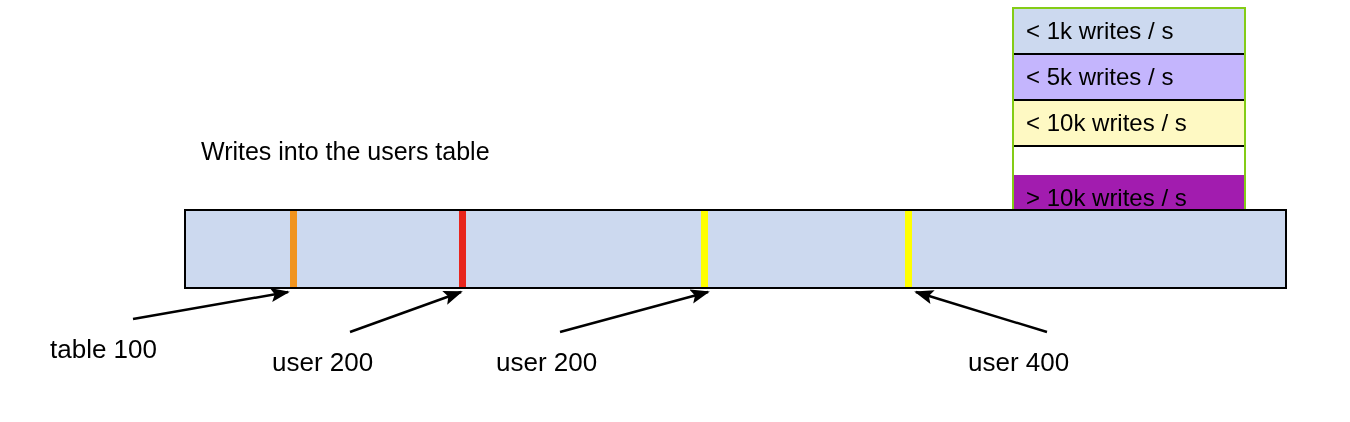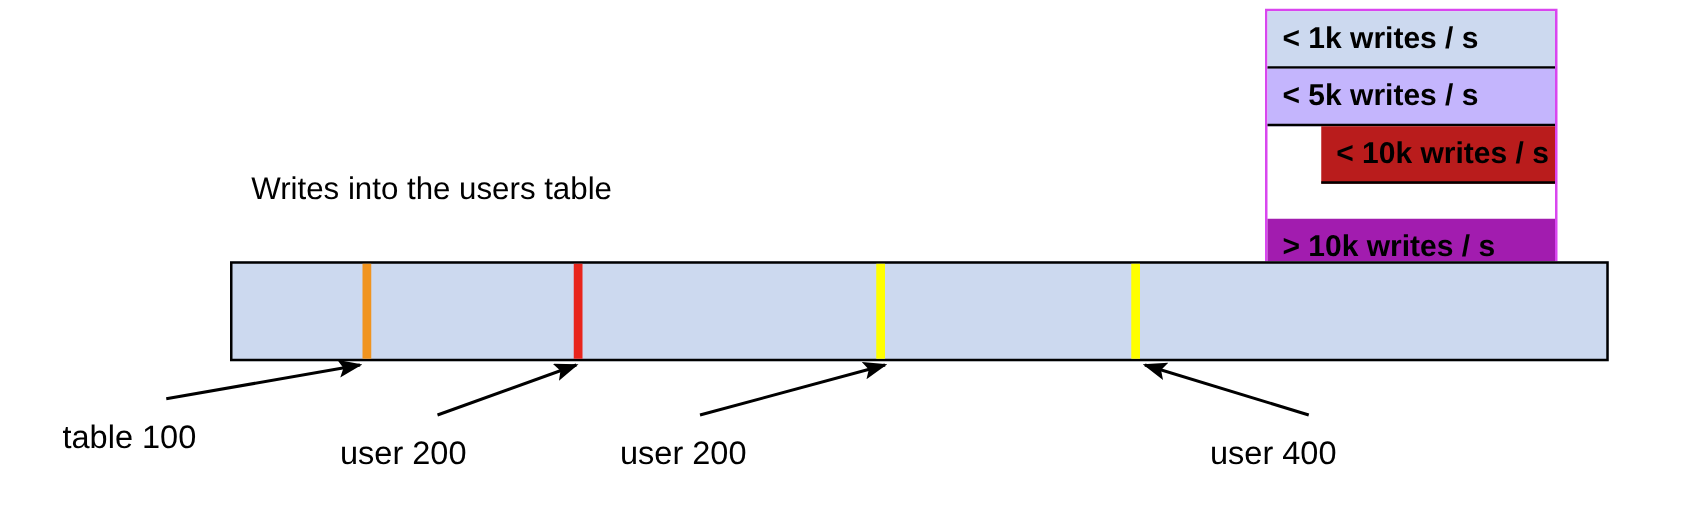--- a/index.html
+++ b/index.html
@@ -23,23 +23,22 @@
     width: 1350px;
     height: 422px;
   }
 
   
   .legend {
     position: absolute;
     left: 1012px;
     top: 7px;
     width: 234px;
-    border: 2px solid #d946ef;
+    border: 2px solid #84cc16;
     box-sizing: border-box;
-    font-weight: bold;
   }
   .legend-row {
     height: 46px;
     box-sizing: border-box;
     border-bottom: 2px solid #000000;
     display: flex;
     align-items: center;
     padding-left: 12px;
   }
   .legend-row:last-child {
@@ -103,21 +102,21 @@
 
 <div id="stage">
 
   <div class="legend" id="legend">
       <div class="legend-row" style="background: rgb(204, 217, 239);">
         <span class="legend-label">&lt; 1k writes / s</span>
       </div>
       <div class="legend-row" style="background: #c4b5fd;">
         <span class="legend-label">&lt; 5k writes / s</span>
       </div>
-      <div class="legend-row" style="background: #b91c1c; margin-left: 43px;">
+      <div class="legend-row" style="background: #fef9c3;">
         <span class="legend-label">&lt; 10k writes / s</span>
       </div>
       <div class="legend-row" style="background: #a21caf; margin-top: 28px;">
         <span class="legend-label">&gt; 10k writes / s</span>
       </div>
     </div>
 
   <div class="chart-title">Writes into the users table</div>
 
   <div class="bar" id="bar">

